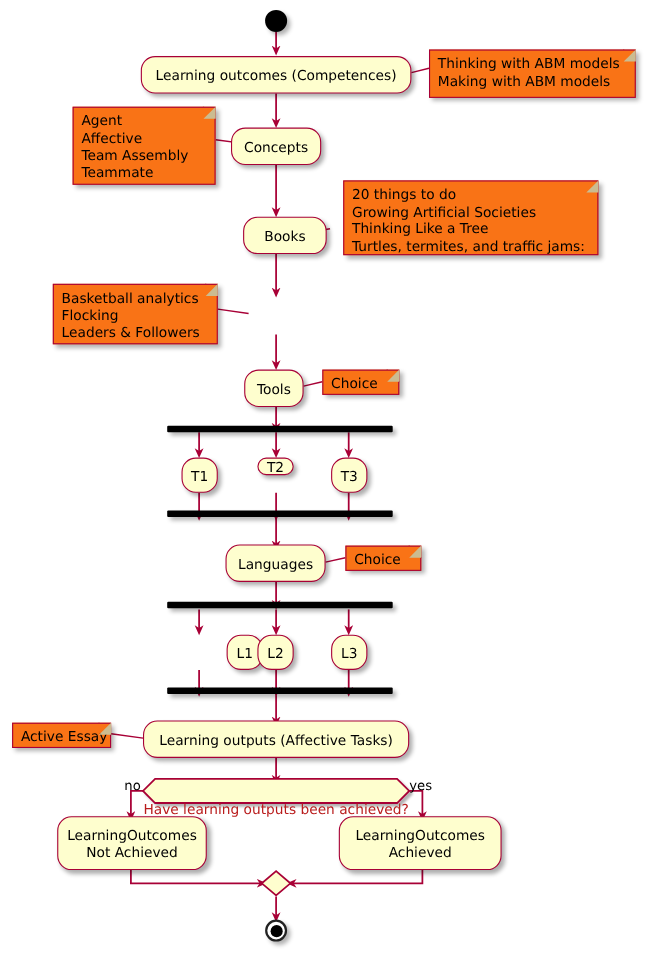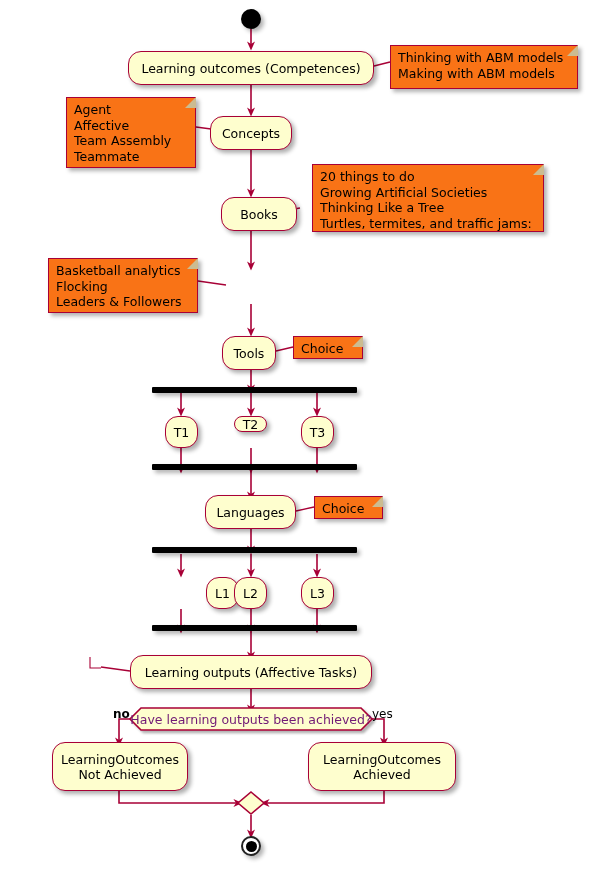--- a/index.html
+++ b/index.html
@@ -99,28 +99,28 @@
     border-radius: 50%;
     background: #000000;
     z-index: 4;
   }
   .decision {
     position: absolute;
     z-index: 3;
   }
   .decision-label {
     position: absolute;
-    left: 0; top: 0;
+    left: 0; top: 16px;
     width: 100%;
     height: 100%;
     display: flex;
     align-items: center;
     justify-content: center;
     font-size: 12.5px;
-    color: #701a75;
+    color: #b91c1c;
     white-space: pre;
   }
   .edge-label {
     position: absolute;
     font-size: 12px;
     color: #000000;
     white-space: pre;
     z-index: 4;
   }
 </style>
@@ -243,21 +243,21 @@
   <div class="node" style="left:52px; top:742px; width:136px; height:49px;">LearningOutcomes
 Not Achieved</div>
 
   <div class="node" style="left:308px; top:742px; width:148px; height:49px;">LearningOutcomes
 Achieved</div>
 
   <div class="decision" style="left:130px; top:708px; width:242px; height:22px;">
     <div class="decision-label">Have learning outputs been achieved?</div>
   </div>
 
-  <div class="edge-label" style="left:113px; top:707px;font-weight:bold;">no</div>
+  <div class="edge-label" style="left:113px; top:707px;">no</div>
   <div class="edge-label" style="left:372px; top:707px;">yes</div>
 
   <div class="bar" style="left:152px; top:387px; width:205px;"></div>
   <div class="bar" style="left:152px; top:464px; width:205px;"></div>
   <div class="bar" style="left:152px; top:547px; width:205px;"></div>
   <div class="bar" style="left:152px; top:625px; width:205px;"></div>
 
   <div class="note" style="left:390px; top:45px; width:188px; height:44px;">Thinking with ABM models
 Making with ABM models</div>
 
@@ -272,14 +272,15 @@
 Turtles, termites, and traffic jams:</div>
 
   <div class="note" style="left:48px; top:258px; width:150px; height:55px;">Basketball analytics
 Flocking
 Leaders &amp; Followers</div>
 
   <div class="note" style="left:293px; top:336px; width:70px; height:23px;">Choice</div>
 
   <div class="note" style="left:314px; top:496px; width:69px; height:23px;">Choice</div>
 
+  <div class="note" style="left:11px; top:657px; width:90px; height:23px;">Active Essay</div>
 
 </div>
 
 </body></html>

